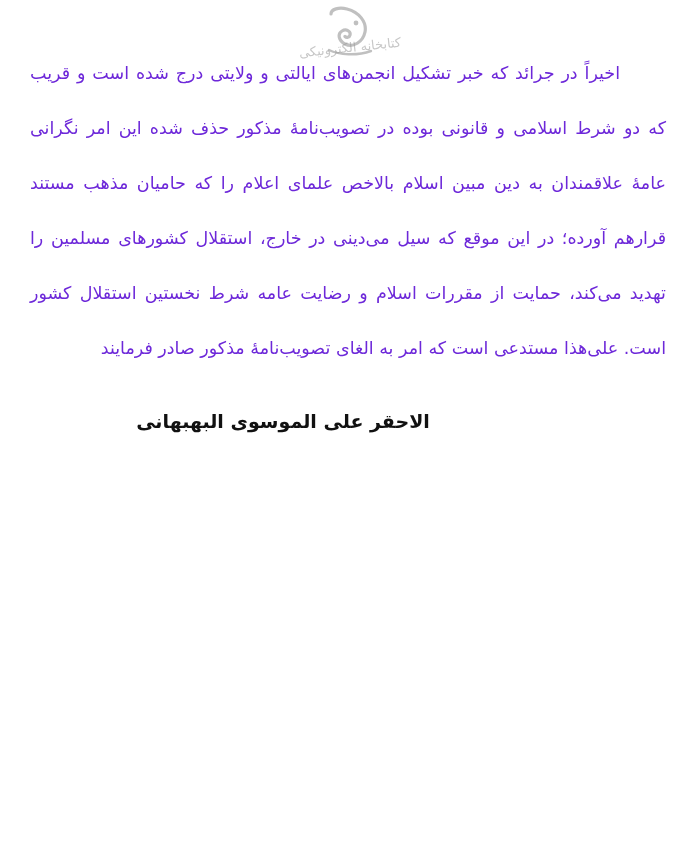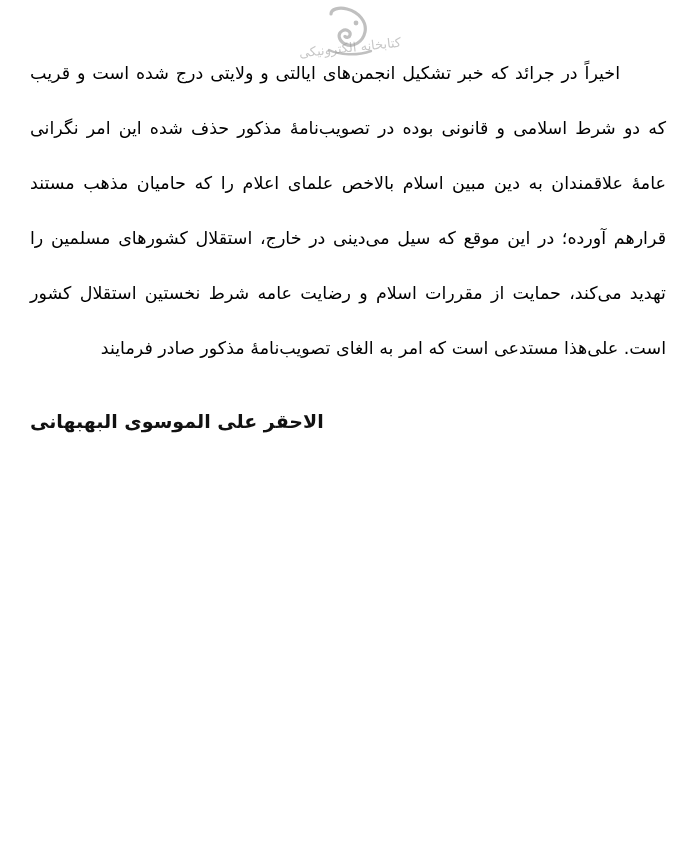--- a/index.html
+++ b/index.html
@@ -61,36 +61,36 @@
     right: 0;
     padding: 0 34px 0 30px;
     direction: rtl;
     text-align: justify;
   }
 
   .body-text {
     font-family: "DejaVu Sans", sans-serif;
     font-size: 17.5px;
     line-height: 55px;
-    color: #000000;
+    color: #6d28d9;
     text-align: justify;
     text-justify: inter-word;
     text-indent: 46px;
     font-weight: 500;
     -webkit-font-smoothing: antialiased;
     filter: blur(0.18px);
   }
 
   .signature {
     margin-top: 34px;
     font-family: "DejaVu Sans", sans-serif;
     font-size: 19px;
     font-weight: 700;
     color: #111111;
-    text-align: left;
+    text-align: center;
     padding-right: 130px;
     letter-spacing: 0px;
     filter: blur(0.18px);
   }
 
   .blank-area {
     position: absolute;
     left: 0;
     right: 0;
     top: 500px;

